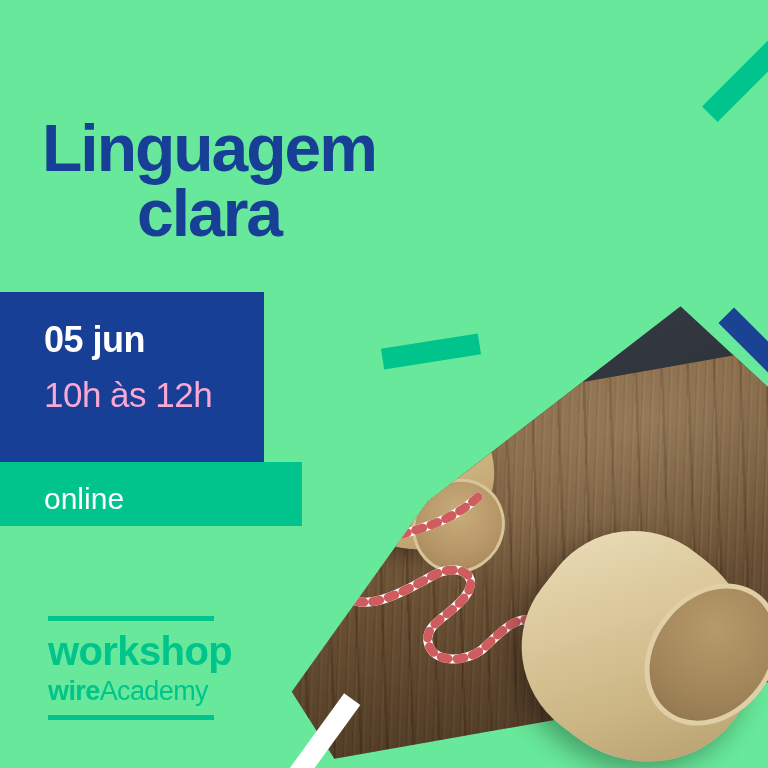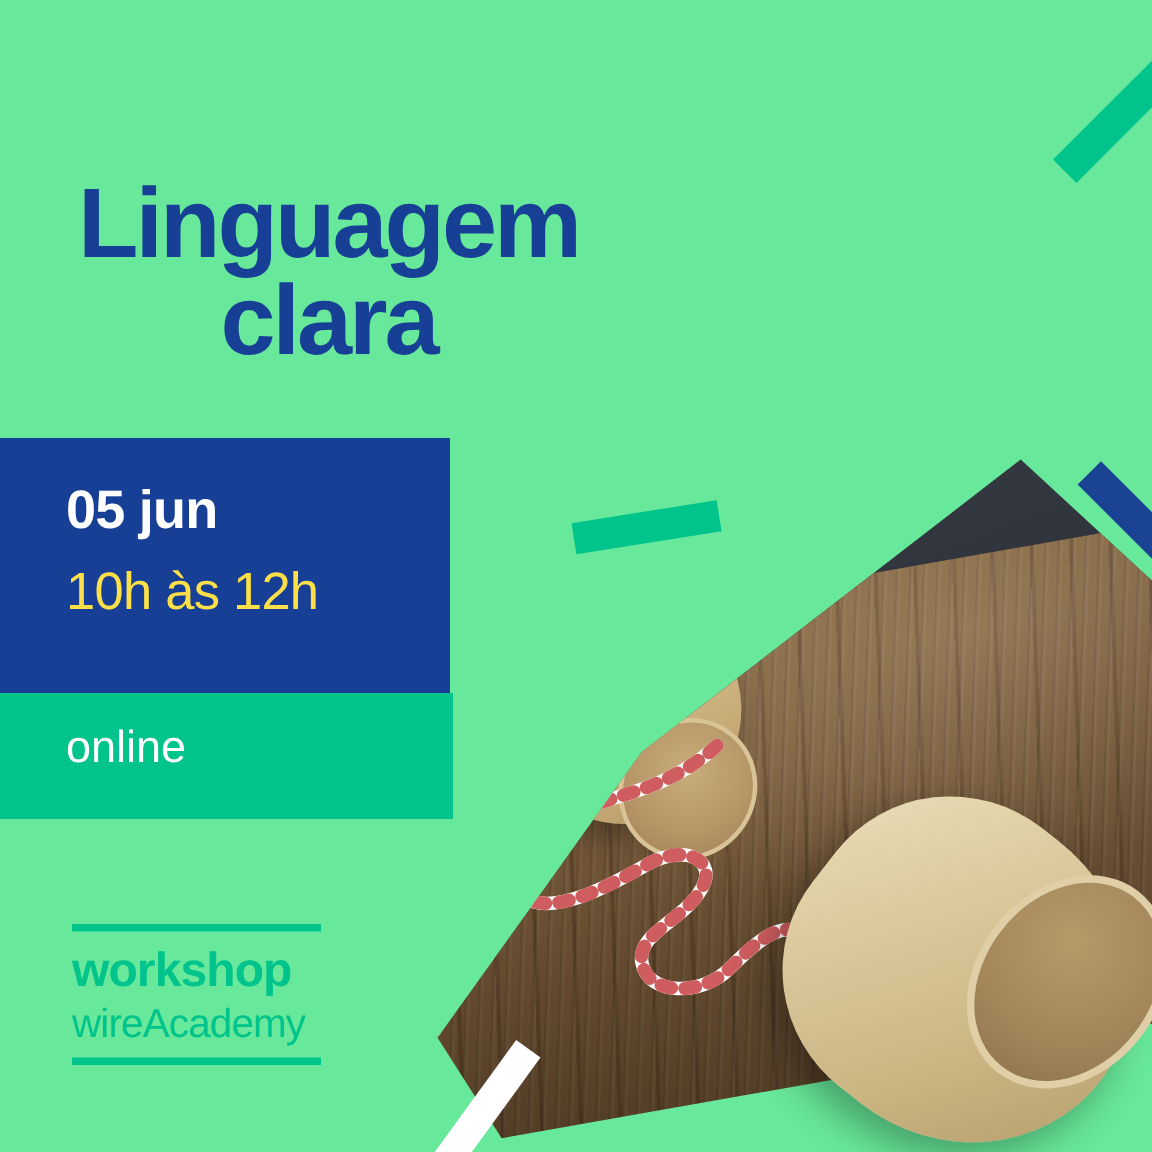--- a/index.html
+++ b/index.html
@@ -123,76 +123,76 @@
     background:radial-gradient(circle at 38% 34%,#b79a6a 0%,#a2865a 58%,#8a7049 100%);
     border:5px solid #e0cea6;
     transform:rotate(38deg);
   }
   
   #twine{position:absolute;inset:0;}
 
   
   #title{
     position:absolute;
-    left:52px;top:72px;
+    left:42px;top:72px;
     color:#163f95;
     font-weight:bold;
     font-size:66px;
     line-height:0.98;
     letter-spacing:-2px;
   }
   #title-line2{display:block;font-size:66px;text-align:center;}
 
   
   #info-box{
     position:absolute;
     left:0;top:292px;
-    width:300px;height:170px;
+    width:264px;height:170px;
     background:#163f95;
   }
   #info-date{
     position:absolute;left:44px;top:27px;
     color:#ffffff;font-weight:bold;font-size:36px;
     letter-spacing:-0.5px;
   }
   #info-time{
     position:absolute;left:44px;top:83px;
-    color:#fde047;font-weight:normal;font-size:35px;
+    color:#f9a8d4;font-weight:normal;font-size:35px;
     letter-spacing:-0.5px;
   }
   #online-band{
     position:absolute;
     left:0;top:462px;
-    width:302px;height:84px;
+    width:302px;height:64px;
     background:#00c48c;
   }
   #online-label{
     position:absolute;left:44px;top:20px;
     color:#ffffff;font-weight:normal;font-size:30px;
   }
 
   
   #logo{
     position:absolute;
     left:48px;top:616px;
     width:166px;
   }
   .logo-rule{
     height:5px;background:#00c48c;width:100%;
   }
   #logo-word{
-    color:#00c48c;font-weight:bold;font-size:32px;
+    color:#00c48c;font-weight:bold;font-size:40px;
     letter-spacing:-0.6px;line-height:1.18;
     margin:7px 0 0 0;
   }
   #logo-sub{
     font-size:27px;letter-spacing:-0.6px;
     line-height:1.2;margin:0 0 7px 0;color:#00c48c;
   }
-  #logo-sub-light{font-weight:normal;}
+  #logo-sub-light{font-weight:bold;}
   #logo-sub-bold{font-weight:normal;}
 </style>
 </head>
 <body>
 
 <div id="poster">
 
   <div id="photo-wrap">
     <div class="photo-layer" id="photo-slate"></div>
     <div class="photo-layer" id="photo-wood"></div>

